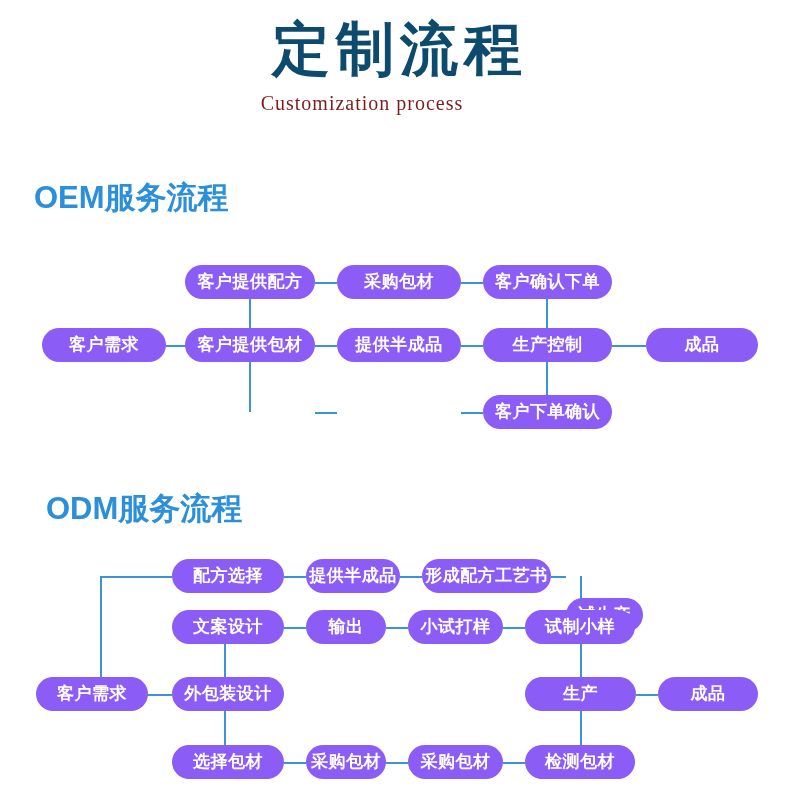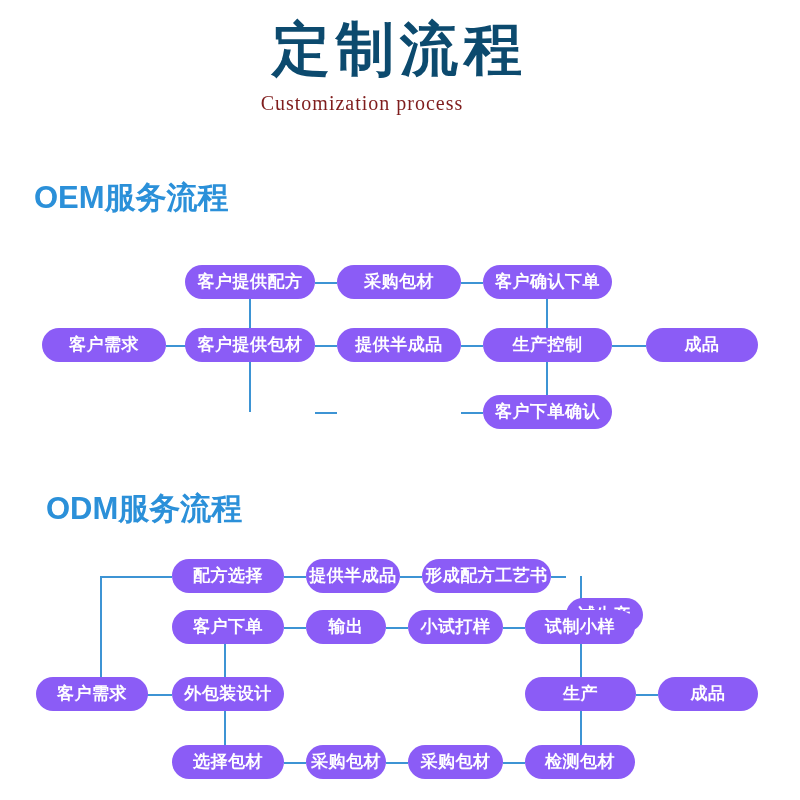--- a/index.html
+++ b/index.html
@@ -171,21 +171,21 @@
 
     <div class="conn v" style="left:580px; top:26px; height:51px;"></div>
     <div class="conn v" style="left:580px; top:77px; height:67px;"></div>
     <div class="conn v" style="left:580px; top:144px; height:68px;"></div>
 
     <div class="node" style="left:172px; top:9px; width:112px;">配方选择</div>
     <div class="node" style="left:306px; top:9px; width:94px;">提供半成品</div>
     <div class="node" style="left:422px; top:9px; width:129px;">形成配方工艺书</div>
     <div class="node" style="left:566px; top:16px; width:77px;margin-top:32px;">试生产</div>
 
-    <div class="node" style="left:172px; top:60px; width:112px;">客户下单</div>
+    <div class="node" style="left:172px; top:60px; width:112px;">文案设计</div>
     <div class="node" style="left:306px; top:60px; width:80px;">输出</div>
     <div class="node" style="left:408px; top:60px; width:95px;">小试打样</div>
     <div class="node" style="left:525px; top:60px; width:110px;">试制小样</div>
 
     <div class="node" style="left:36px; top:127px; width:112px;">客户需求</div>
     <div class="node" style="left:172px; top:127px; width:112px;">外包装设计</div>
     <div class="node" style="left:525px; top:127px; width:111px;">生产</div>
     <div class="node" style="left:658px; top:127px; width:100px;">成品</div>
 
     <div class="node" style="left:172px; top:195px; width:112px;">选择包材</div>

